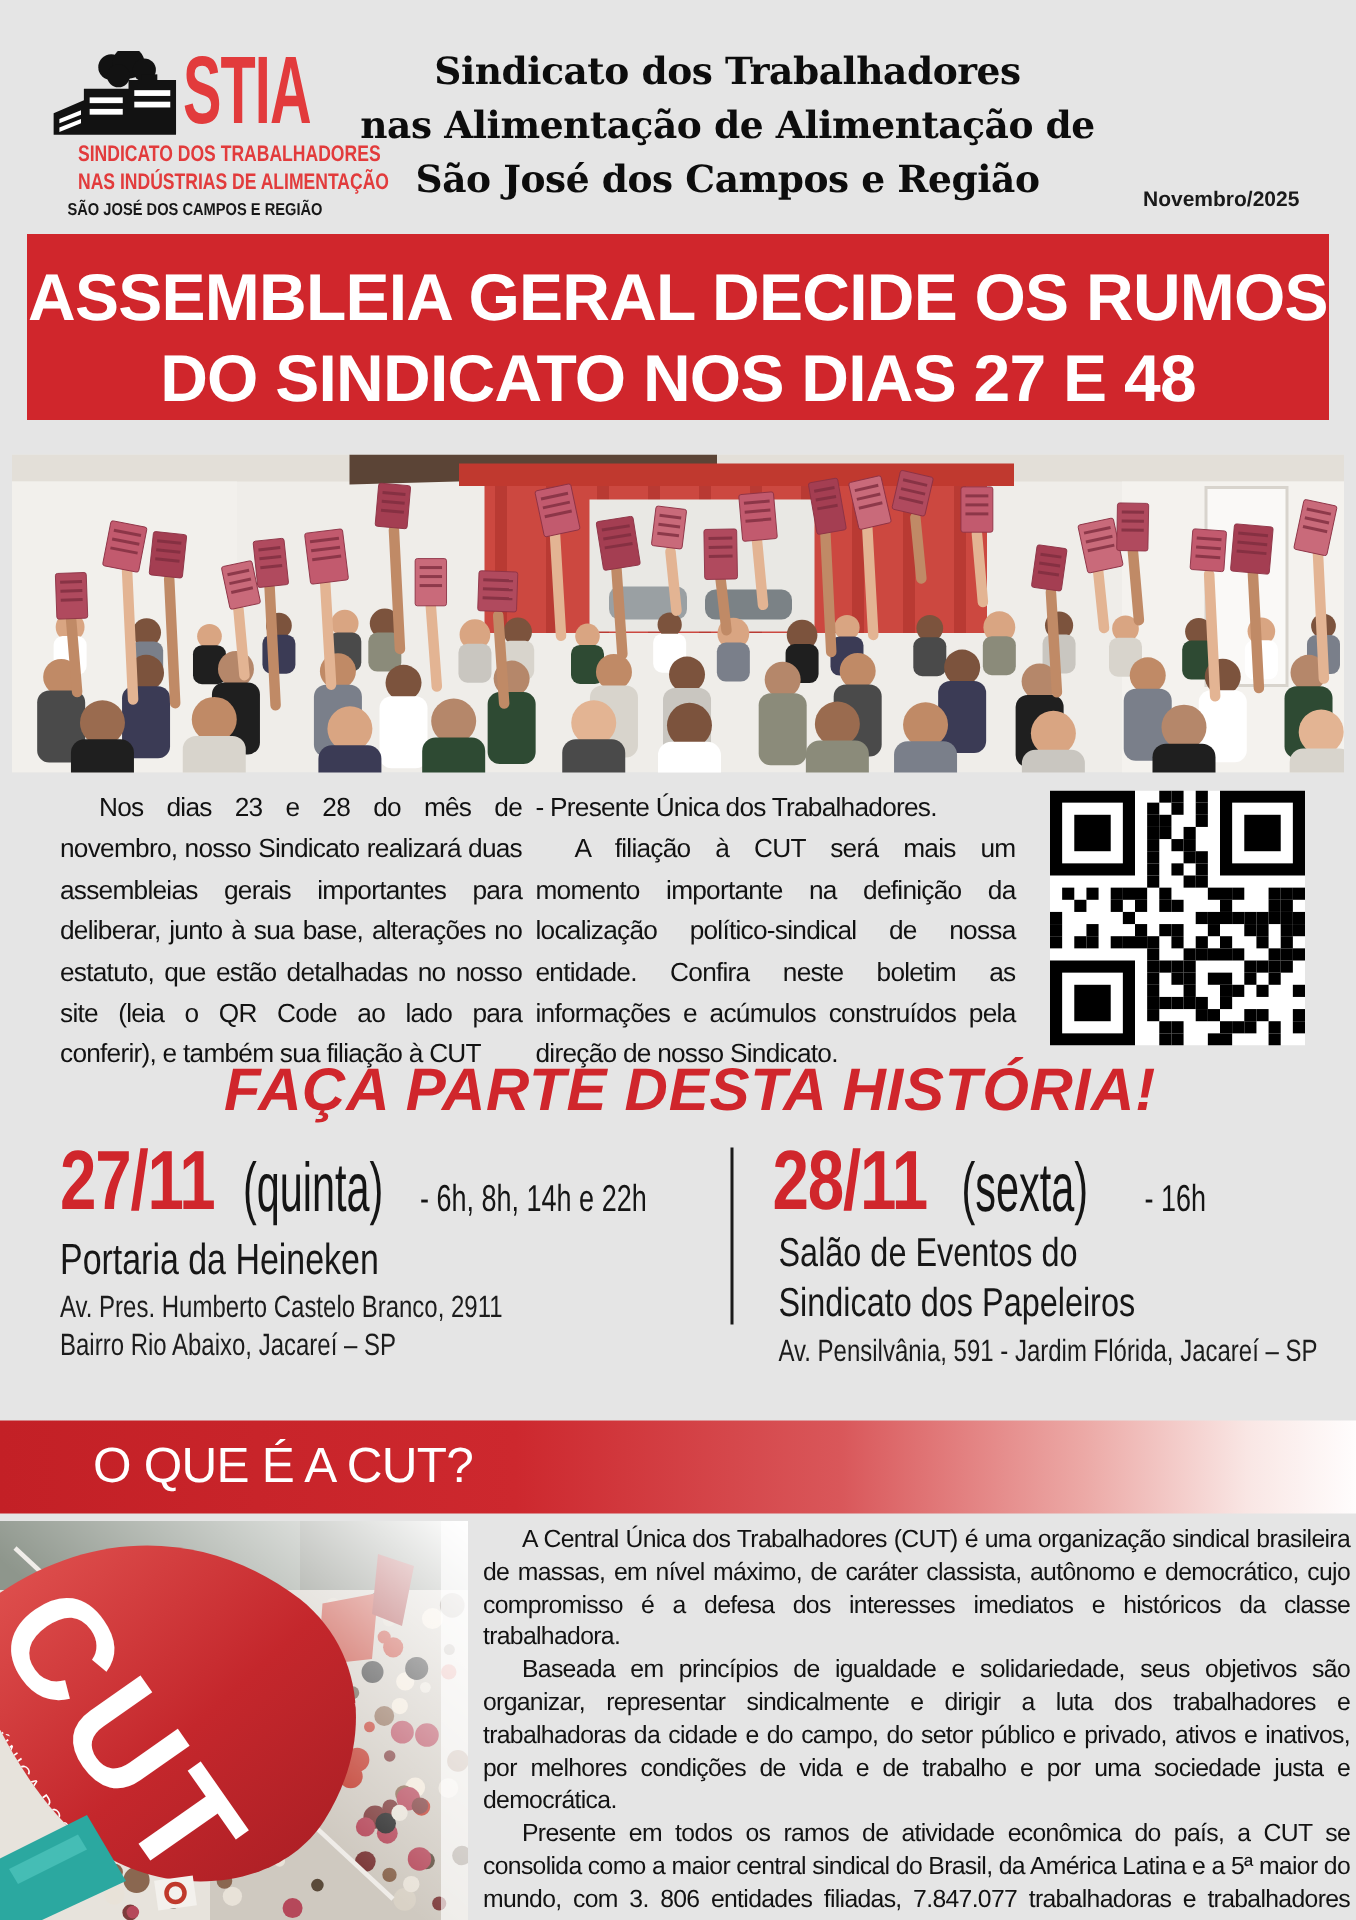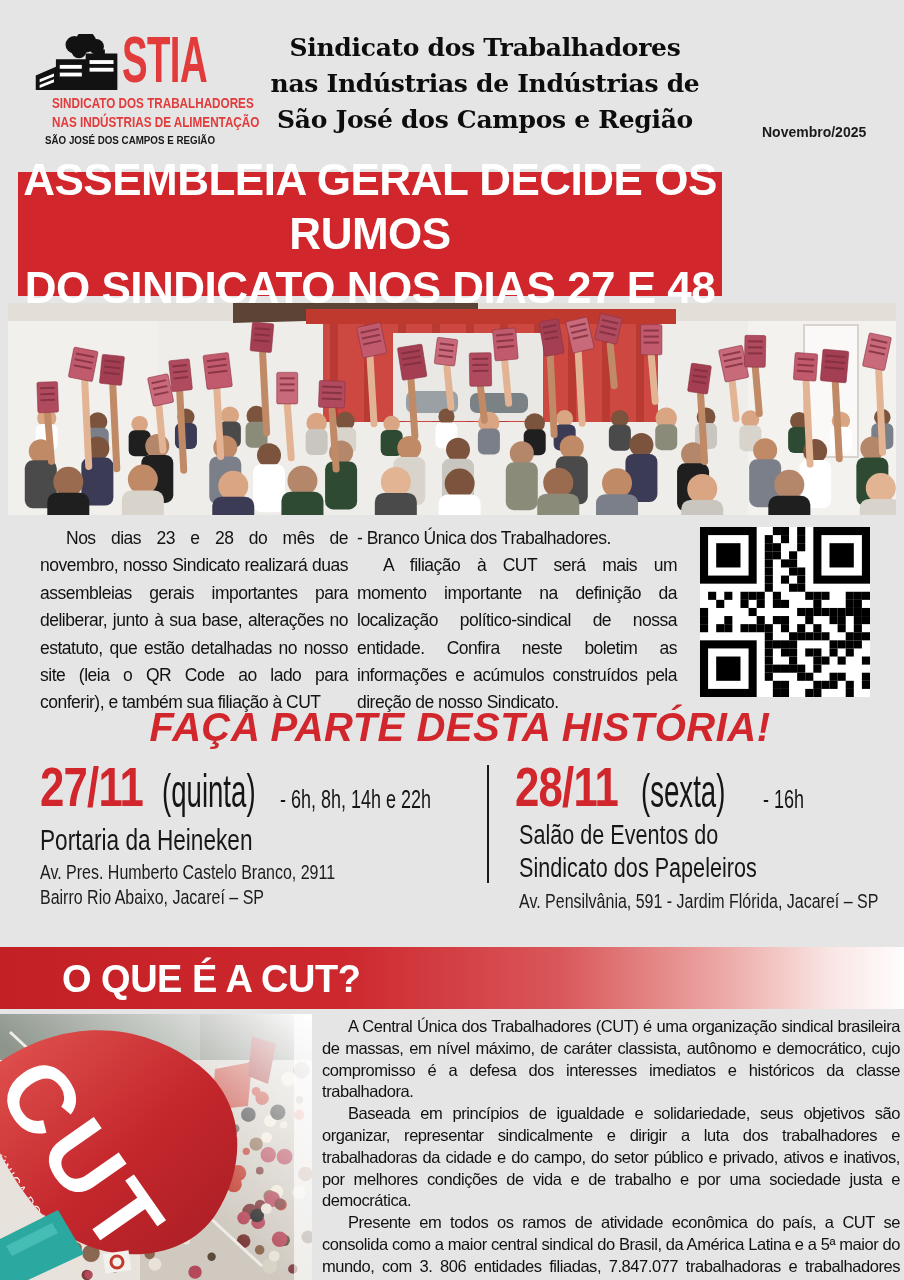--- a/index.html
+++ b/index.html
@@ -16,22 +16,22 @@
   .ll1{left:0;top:66px;width:200px;font-size:15px;transform:scaleX(0.78);}
   .ll2{left:0;top:85px;width:200px;font-size:15px;transform:scaleX(0.78);}
   .ll3{left:0;top:106px;width:200px;font-size:11.5px;color:#171717;transform:scaleX(0.85);}
 
   .masthead{left:235px;top:30px;width:500px;text-align:center;
             font-family:"DejaVu Serif",serif;font-weight:bold;
             font-size:25px;line-height:36px;letter-spacing:-0.3px;color:#0d0d0d;}
   .issue-date{left:762px;top:124px;font-size:14px;font-weight:bold;color:#1a1a1a;}
 
   
-  .headline-banner{left:18px;top:172px;width:704px;height:124px;
-                   display:flex;flex-direction:column;justify-content:center;align-items:center;
+  .headline-banner{left:18px;top:156px;width:868px;height:124px;
+                   display:flex;flex-direction:column;justify-content:flex-end;align-items:center;
                    text-align:center;color:#fff;font-weight:bold;font-size:44px;line-height:54px;
                    letter-spacing:-0.5px;}
 
   
   .assembly-photo{left:8px;top:303px;width:888px;height:212px;}
 
   
   .intro-col{top:525px;font-size:17.5px;line-height:27.4px;letter-spacing:-0.5px;
              text-align:justify;color:#121212;}
   .intro-col p{margin:0;}
@@ -54,21 +54,21 @@
   .ev-times{font-size:25px;color:#151515;transform:scaleX(0.72);}
   .ev-venue{font-size:29px;color:#171717;transform:scaleX(0.78);}
   .ev-venue2{font-size:27px;color:#171717;transform:scaleX(0.80);}
   .ev-addr{font-size:20.5px;color:#1c1c1c;transform:scaleX(0.78);}
   .events-divider{left:487px;top:765px;width:2px;height:118px;background:#1b1b1b;}
 
   
   .cut-banner{left:0;top:947px;width:904px;height:62px;
               background:linear-gradient(90deg,#c32026 0%,#cd282e 38%,#d9575a 62%,
                           #eca9a6 80%,#f9e6e4 92%,#fffdfd 100%);}
-  .cut-title{left:62px;top:11px;font-size:38px;font-weight:bold;color:#fff;
+  .cut-title{left:62px;top:11px;font-size:33px;font-weight:normal;color:#fff;
              letter-spacing:-0.5px;white-space:nowrap;}
   .cut-photo{left:0;top:1014px;width:312px;height:266px;}
   .cut-text{left:322px;top:1016px;width:578px;font-size:16.5px;line-height:21.8px;
             letter-spacing:-0.45px;text-align:justify;color:#121212;}
   .cut-text p{margin:0;text-indent:26px;}
 </style>
 </head>
 <body>
 
 <div class="page">
@@ -93,21 +93,21 @@
       </g>
     </svg>
     <div class="abs logo-acronym" style="color:#e23b3c;">STIA</div>
     <span class="abs logo-line ll1" style="color:#e23b3c;">SINDICATO DOS TRABALHADORES</span>
     <span class="abs logo-line ll2" style="color:#e23b3c;">NAS INDÚSTRIAS DE ALIMENTAÇÃO</span>
     <span class="abs logo-line ll3">SÃO JOSÉ DOS CAMPOS E REGIÃO</span>
   </div>
 
   <div class="abs masthead">
     <div>Sindicato dos Trabalhadores</div>
-    <div>nas Indústrias de Indústrias de</div>
+    <div>nas Alimentação de Alimentação de</div>
     <div>São José dos Campos e Região</div>
   </div>
   <div class="abs issue-date">Novembro/2025</div>
 
   <div class="abs headline-banner" style="background:#d0262c;">
     <div>ASSEMBLEIA GERAL DECIDE OS RUMOS</div>
     <div>DO SINDICATO NOS DIAS 27 E 48</div>
   </div>
 
   <svg class="abs assembly-photo" width="888" height="212" viewBox="0 0 888 212">
@@ -395,21 +395,21 @@
           <rect x="862.3502175881761" y="42.95868040013997" width="16.494095327097035" height="2" fill="#7e2d3f" opacity="0.8"></rect>
           <rect x="862.3502175881761" y="48.95868040013997" width="16.494095327097035" height="2" fill="#7e2d3f" opacity="0.8"></rect>
         </g>
       </g>
   </svg>
 
   <div class="abs intro-col col1">
     <p class="indent">Nos dias 23 e 28 do mês de novembro, nosso Sindicato realizará duas assembleias gerais importantes para deliberar, junto à sua base, alterações no estatuto, que estão detalhadas no nosso site (leia o QR Code ao lado para conferir), e também sua filiação à CUT</p>
   </div>
   <div class="abs intro-col col2">
-    <p>- Branco Única dos Trabalhadores.</p>
+    <p>- Presente Única dos Trabalhadores.</p>
     <p class="indent">A filiação à CUT será mais um momento importante na definição da localização político-sindical de nossa entidade. Confira neste boletim as informações e acúmulos construídos pela direção de nosso Sindicato.</p>
   </div>
   <svg class="abs qr" width="170" height="170" viewBox="0 0 168 168">
     <rect x="0" y="0" width="168" height="168" fill="#ffffff"></rect>
     <g id="qr-cells" fill="#000000">
         <rect x="72" y="0" width="8" height="8"></rect>
         <rect x="80" y="0" width="8" height="8"></rect>
         <rect x="96" y="0" width="8" height="8"></rect>
         <rect x="64" y="8" width="8" height="8"></rect>
         <rect x="80" y="8" width="8" height="8"></rect>

